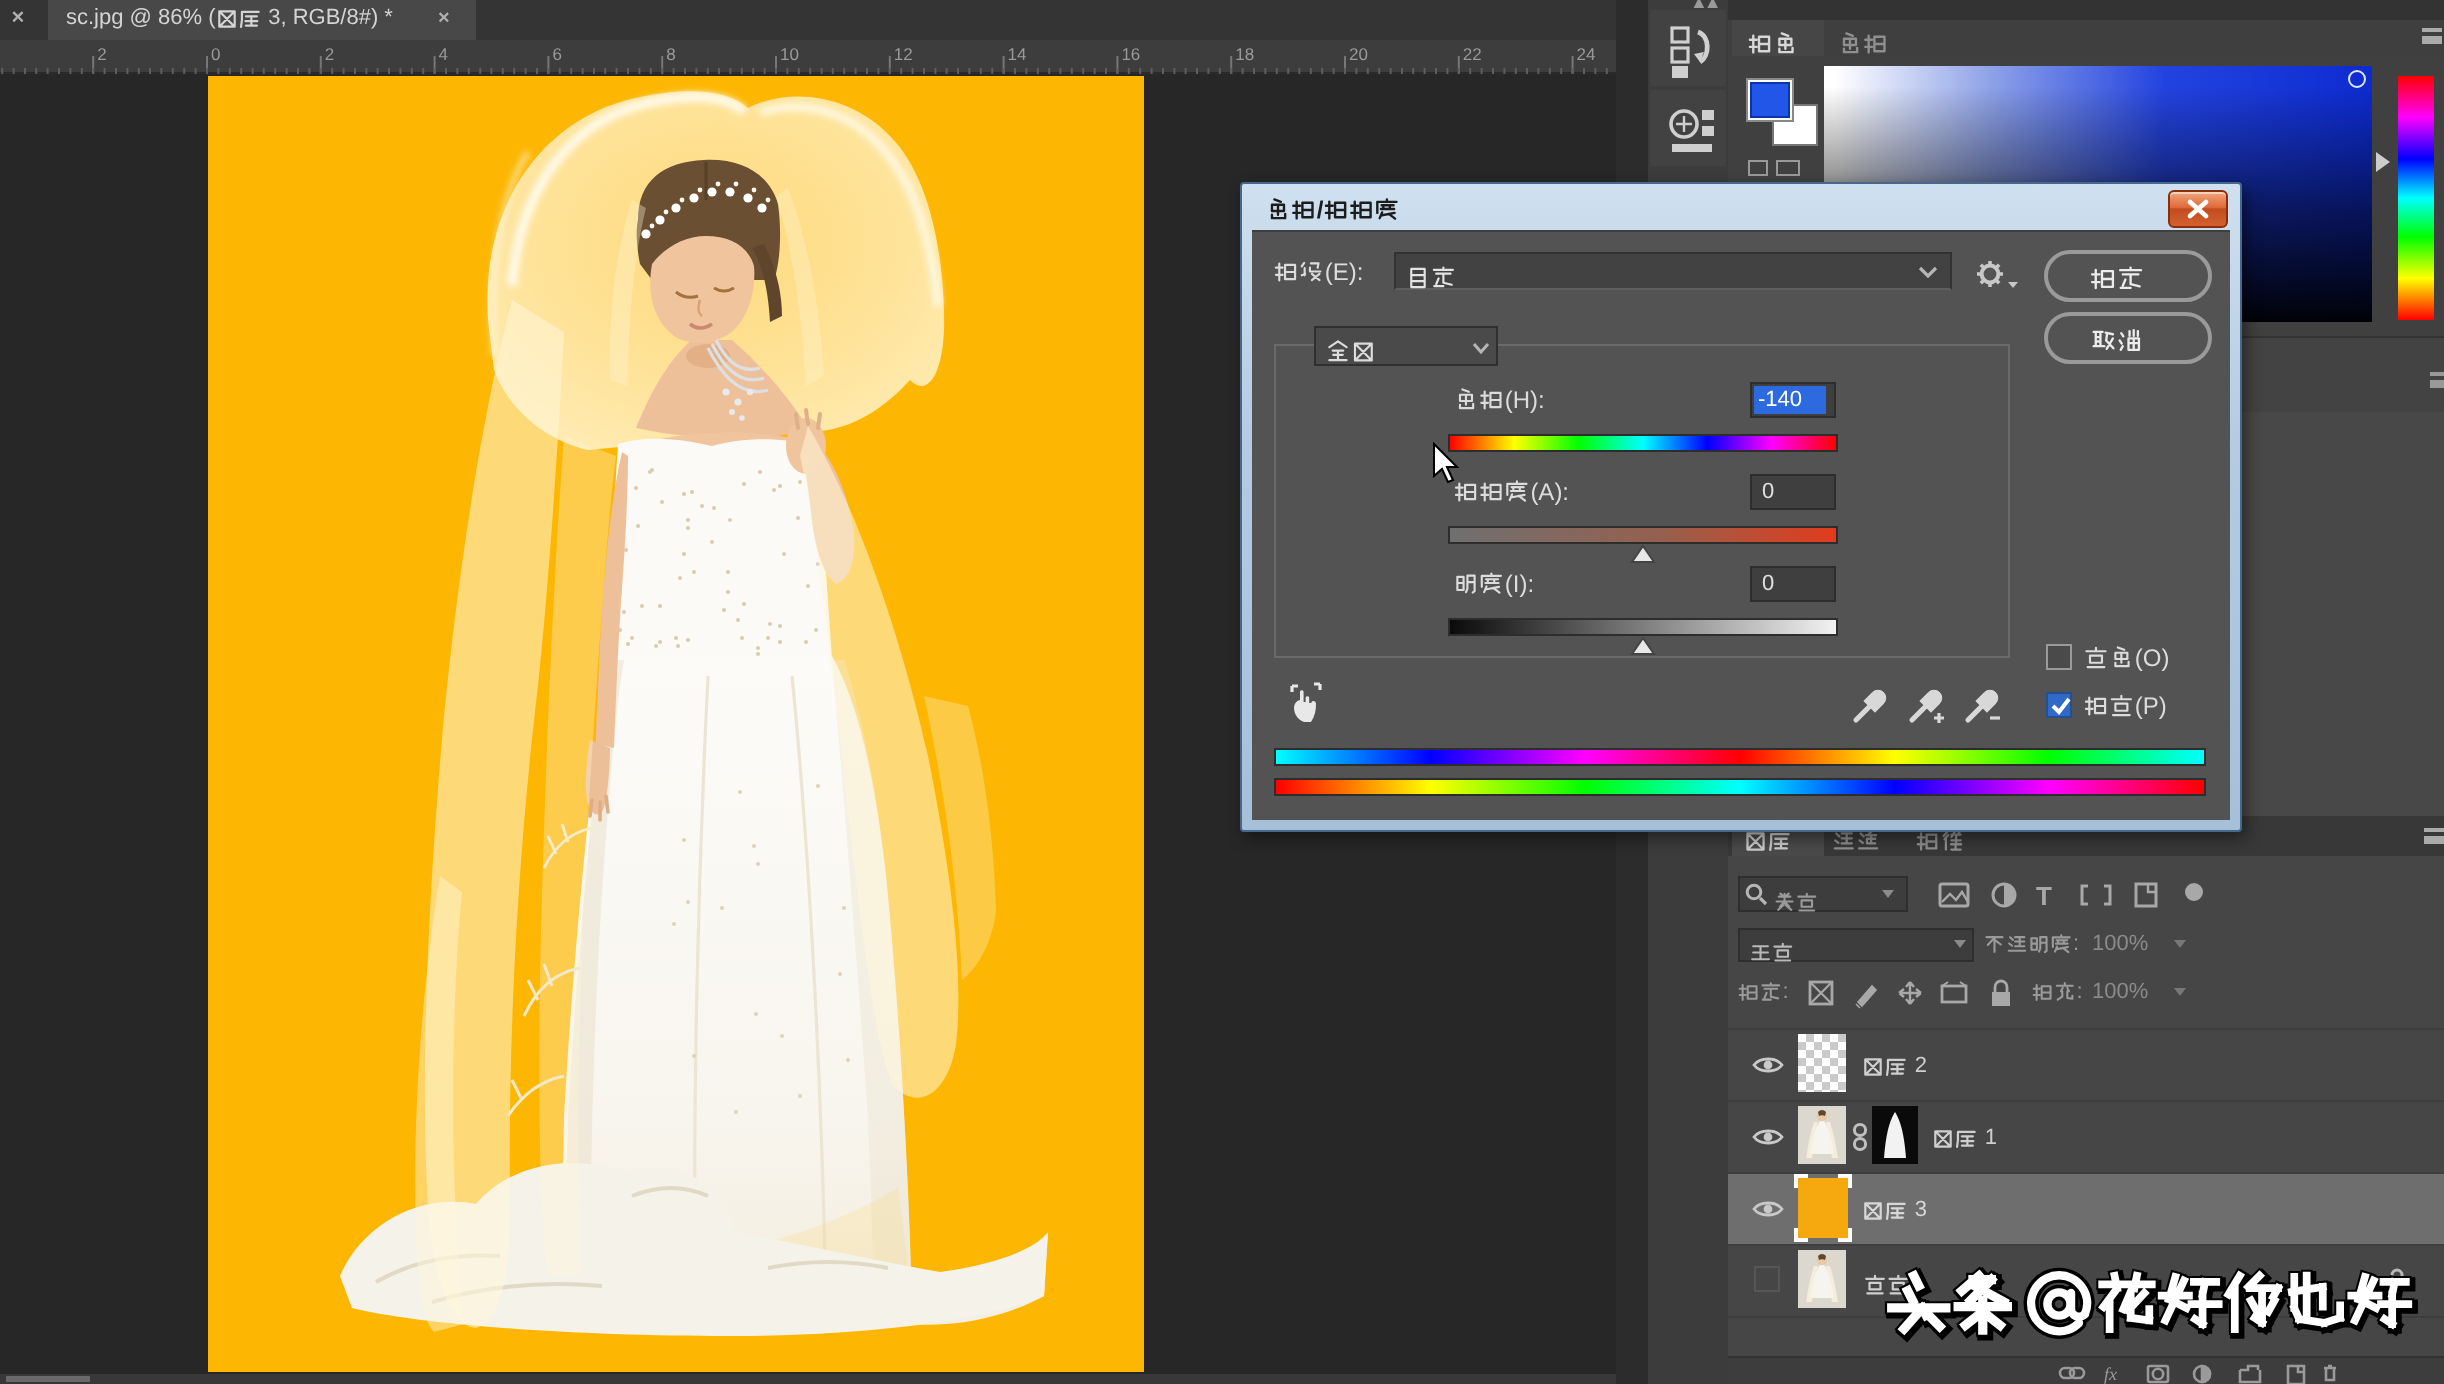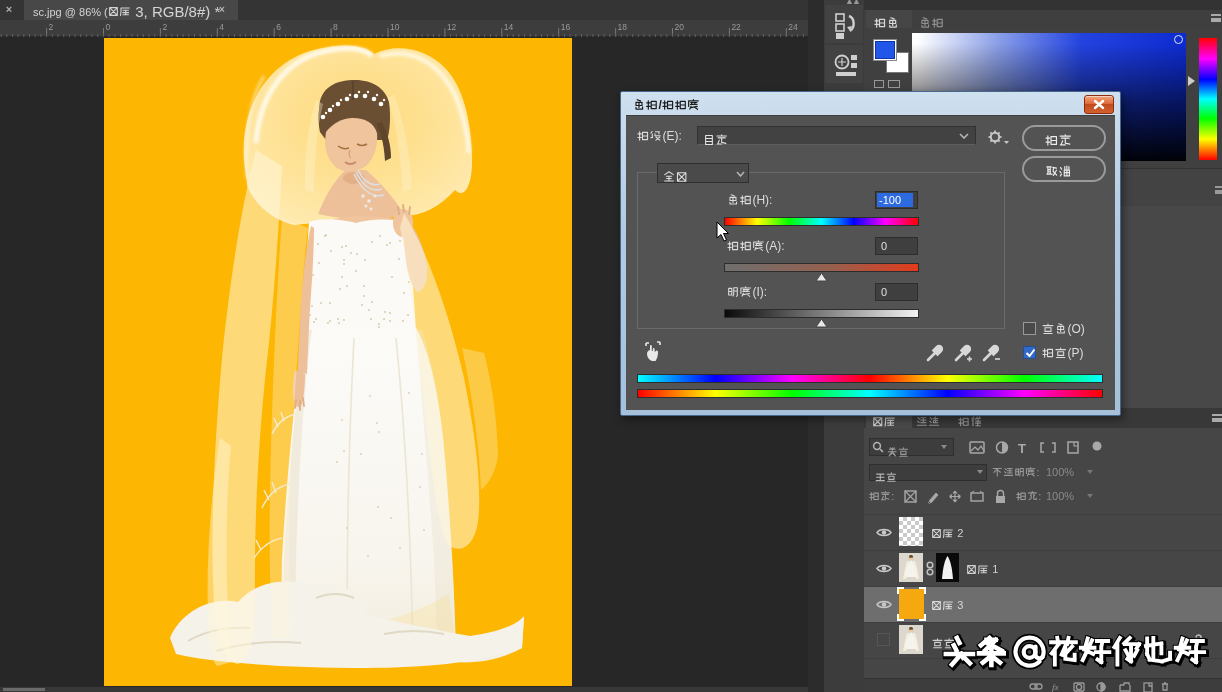--- a/index.html
+++ b/index.html
@@ -4,21 +4,21 @@
 body{width:1222px;height:692px;position:relative;overflow:hidden;background:#272727;
 font-family:"Liberation Sans",sans-serif}
 .a{position:absolute}
 </style></head><body>
 <div class="a" style="left:0;top:0;width:810px;height:20px;background:#343434"></div>
 <div class="a" style="left:2px;top:3px;width:14px;height:14px;color:#b0b0b0;font-size:11px;font-weight:bold;text-align:center">×</div>
 <div class="a" style="left:24px;top:0;width:214px;height:20px;background:#484848"></div>
 <div style="position:absolute;left:33px;top:3px;display:flex;align-items:center;white-space:pre;"><span style="font-size:11px;color:#d4d4d4">sc.jpg @ 86% (</span><svg width="23.3" height="11" viewBox="0 0 212 100" style="display:inline-block;vertical-align:middle;overflow:visible">
       <path d="M15 15 L85 15 M85 15 L85 85 M15 85 L85 85 M15 15 L15 85 M22 22 L78 78 M78 22 L22 78 " stroke="#d4d4d4" stroke-width="10" fill="none" stroke-linecap="round"></path>
       <path d="M118 18 L194 18 M118 18 L118 55 M118 55 L114 86 M136 38 L186 38 M134 60 L188 60 M161 38 L161 80 M136 80 L186 80 " stroke="#d4d4d4" stroke-width="10" fill="none" stroke-linecap="round"></path>
-    </svg><span style="font-size:15px;color:#d4d4d4"> 3, RGB/8#) *</span></div>
+    </svg><span style="font-size:11px;color:#d4d4d4"> 3, RGB/8#) *</span></div>
 <div class="a" style="left:219px;top:4px;color:#b0b0b0;font-size:10px;font-weight:bold">×</div>
 <div class="a" style="left:0;top:20px;width:810px;height:17px;background:#3d3d3d;border-bottom:1px solid #2a2a2a"></div>
 <svg class="a" style="left:0;top:20px" width="810" height="17" viewBox="0 20 810 17">
     <line x1="46.6" y1="28" x2="46.6" y2="37" stroke="#777" stroke-width="1"></line>
     <text x="48.6" y="30" fill="#9a9a9a" font-size="8.5" font-family="Liberation Sans">2</text>
     <line x1="103.5" y1="28" x2="103.5" y2="37" stroke="#777" stroke-width="1"></line>
     <text x="105.5" y="30" fill="#9a9a9a" font-size="8.5" font-family="Liberation Sans">0</text>
     <line x1="160.4" y1="28" x2="160.4" y2="37" stroke="#777" stroke-width="1"></line>
     <text x="162.4" y="30" fill="#9a9a9a" font-size="8.5" font-family="Liberation Sans">2</text>
     <line x1="217.3" y1="28" x2="217.3" y2="37" stroke="#777" stroke-width="1"></line>
@@ -574,21 +574,21 @@
   </svg>
 <div class="a" style="left:1022px;top:125px;width:84px;height:26px;border:2px solid #9a9a9a;border-radius:13px"></div>
 <div class="a" style="left:1022px;top:156px;width:84px;height:26px;border:2px solid #9a9a9a;border-radius:13px"></div>
 <div class="a" style="left:637px;top:172px;width:368px;height:157px;border:1px solid #6a6a6a"></div>
 <div class="a" style="left:657px;top:163px;width:92px;height:20px;background:#4a4a4a;border:1px solid #2f2f2f"></div>
 <svg class="a" style="left:736px;top:171px" width="9" height="6" viewBox="0 0 9 6">
     <path d="M1 1 L4.5 5 L8 1" stroke="#b5b5b5" stroke-width="1.5" fill="none"></path>
   </svg>
 <div class="a" style="left:875px;top:191px;width:43px;height:18px;background:#3f3f3f;border:1px solid #2d2d2d"></div>
 <div class="a" style="left:877px;top:193px;width:36px;height:14px;background:#2e6adf"></div>
-<div class="a" style="left:879px;top:194px;font-size:11px;color:#fff">-100</div>
+<div class="a" style="left:879px;top:194px;font-size:11px;color:#fff">-140</div>
 <div class="a" style="left:875px;top:237px;width:43px;height:18px;background:#3f3f3f;border:1px solid #2d2d2d"></div>
 <div class="a" style="left:881px;top:240px;font-size:11px;color:#e0e0e0">0</div>
 <div class="a" style="left:875px;top:283px;width:43px;height:18px;background:#3f3f3f;border:1px solid #2d2d2d"></div>
 <div class="a" style="left:881px;top:286px;font-size:11px;color:#e0e0e0">0</div>
 <div class="a" style="left:724px;top:217px;width:195px;height:9px;border:1px solid #2d2d2d;background:linear-gradient(to right,#f00,#ff0 16.7%,#0f0 33.3%,#0ff 50%,#00f 66.7%,#f0f 83.3%,#f00)"></div>
 <div class="a" style="left:724px;top:263px;width:195px;height:9px;border:1px solid #2d2d2d;background:linear-gradient(to right,#6f6f6f,#96604e 55%,#e23b1c)"></div>
 <div class="a" style="left:724px;top:309px;width:195px;height:9px;border:1px solid #2d2d2d;background:linear-gradient(to right,#0a0a0a,#f2f2f2)"></div>
 <svg class="a" style="left:815px;top:272px" width="13" height="10" viewBox="0 0 13 10">
     <path d="M6.5 1 L12 9 L1 9 Z" fill="#e8e8e8" stroke="#444" stroke-width="1"></path>
   </svg>

